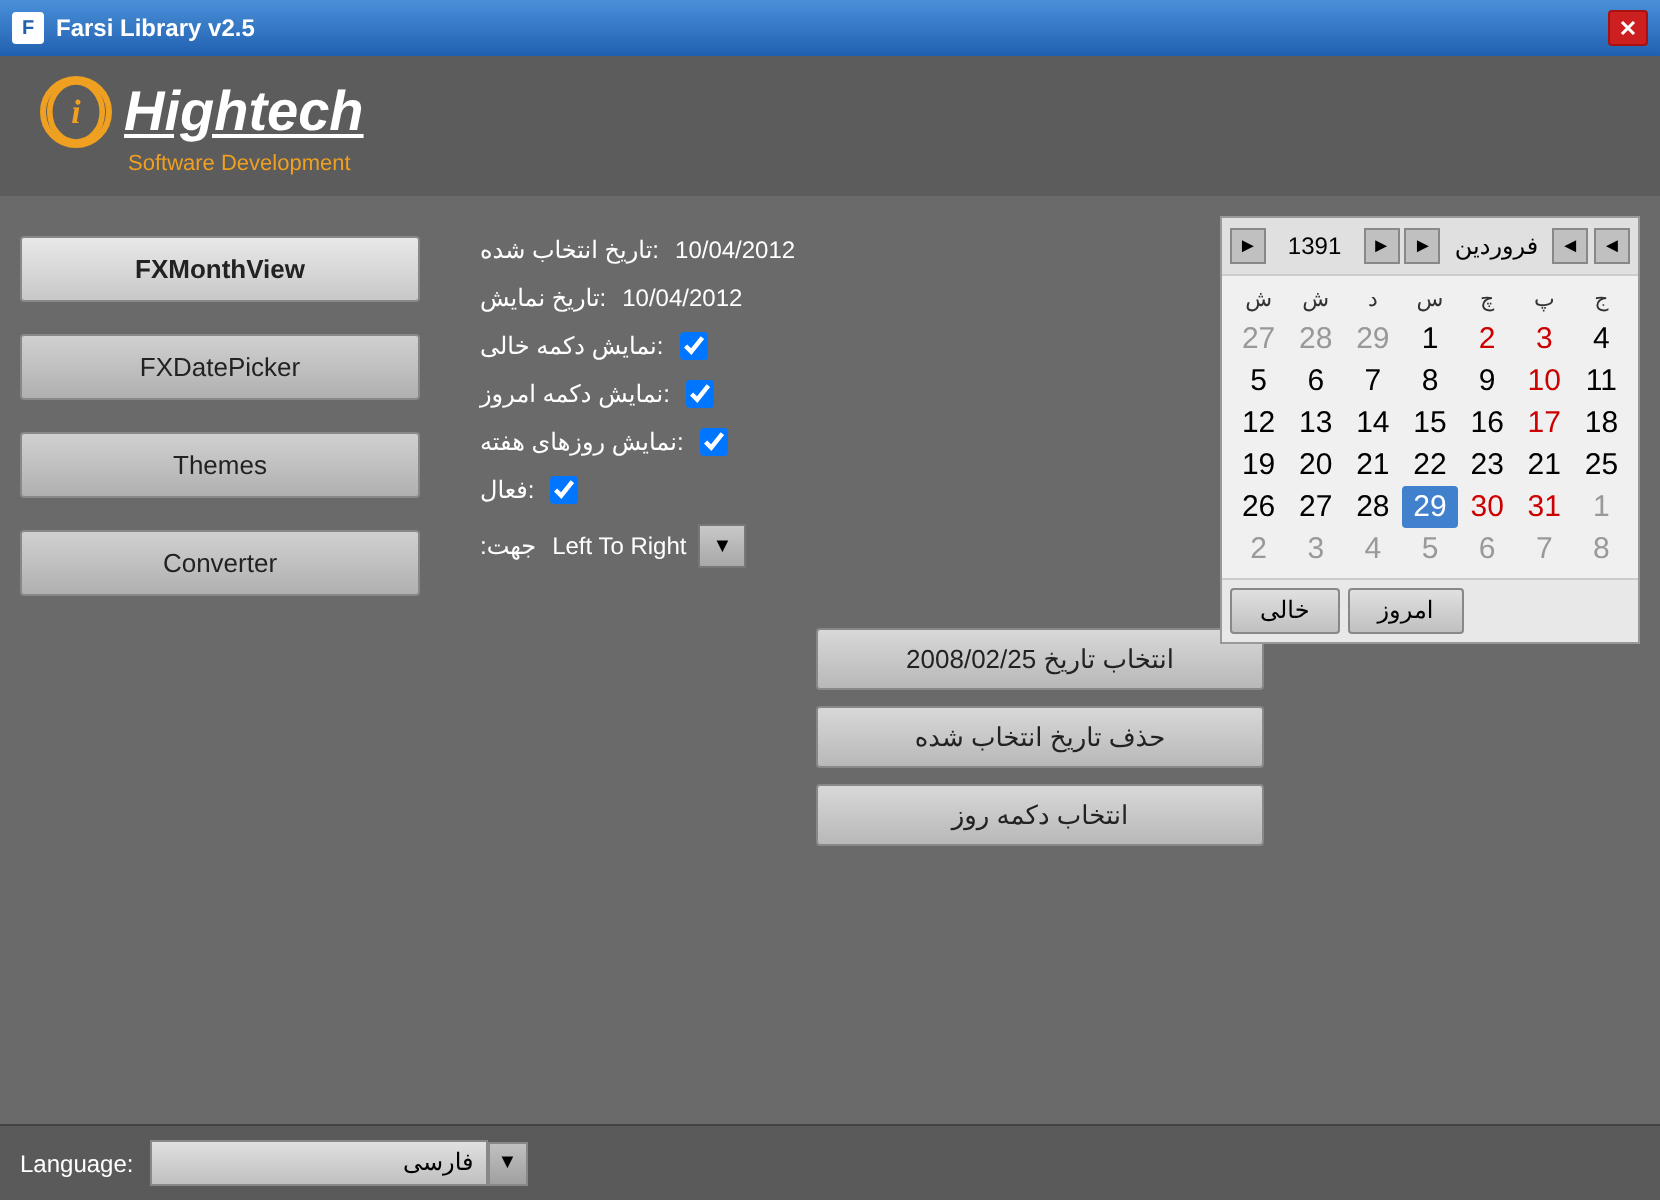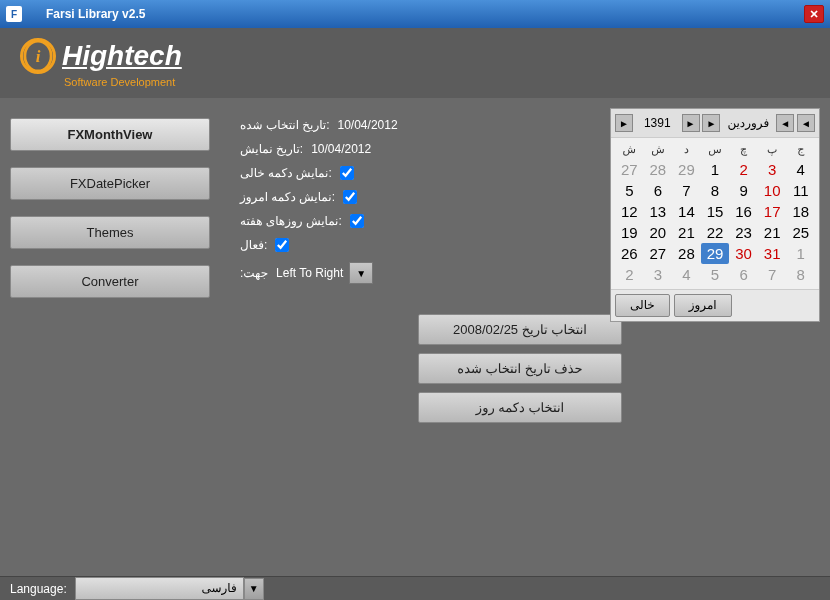--- a/index.html
+++ b/index.html
@@ -36,21 +36,20 @@
       display: flex;
       align-items: center;
       justify-content: center;
       font-size: 10px;
       color: #2060b0;
       font-weight: bold;
     }
     #titlebar-title {
       font-size: 12px;
       font-weight: bold;
-      margin-left: 18px;
     }
     #titlebar-close {
       width: 20px;
       height: 18px;
       background: #cc2020;
       border: 1px solid #aa1010;
       color: white;
       font-size: 11px;
       font-weight: bold;
       cursor: pointer;
@@ -291,36 +290,36 @@
     
     #action-buttons {
       display: flex;
       flex-direction: column;
       align-items: center;
       gap: 8px;
       padding: 0 40px;
       margin-top: 10px;
     }
     .action-btn {
-      width: 204px;
+      width: 224px;
       padding: 7px 10px;
       background: linear-gradient(to bottom, #d8d8d8, #b8b8b8);
       border: 1px solid #888;
       cursor: pointer;
       font-size: 13px;
       font-family: Tahoma, Arial, sans-serif;
       color: #222;
       text-align: center;
       border-radius: 2px;
       direction: rtl;
     }
 
     
     #footer {
-      height: 24px;
+      height: 38px;
       background: #5a5a5a;
       border-top: 1px solid #444;
       display: flex;
       align-items: center;
       padding: 0 10px;
       gap: 8px;
     }
     #footer-label {
       color: white;
       font-size: 12px;

